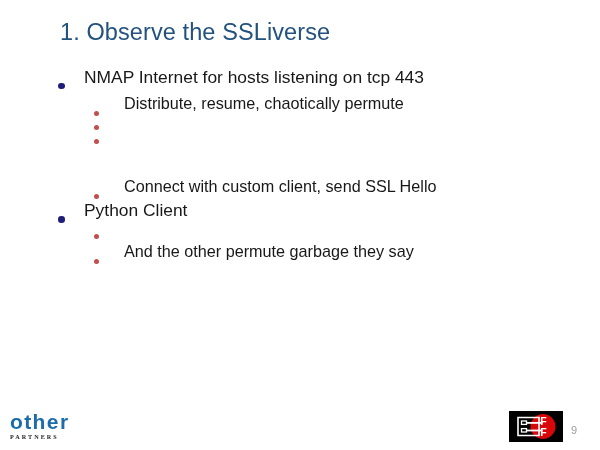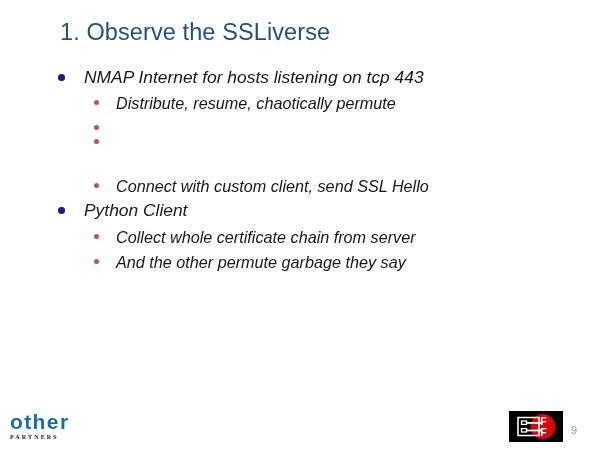--- a/index.html
+++ b/index.html
@@ -45,22 +45,21 @@
     width: 505px;
   }
 
   .blk {
     margin: 0;
     padding: 0;
   }
 
   .bullet-row {
     display: flex;
-    align-items: flex-start;
-    font-style: italic;
+    align-items: flex-end;
   }
 
   
   .lvl1 {
     margin-left: 0px;
     margin-bottom: 2px;
   }
   .lvl1 .dot {
     width: 13px;
     min-width: 13px;
@@ -82,20 +81,21 @@
     color: #181818;
     line-height: 1.33;
     padding-left: 13px;
     white-space: nowrap;
   }
 
   
   .lvl2 {
     margin-left: 36px;
     margin-bottom: 0px;
+    gap: 8px;
   }
   .lvl2 .dot {
     width: 11px;
     min-width: 11px;
     display: inline-block;
     position: relative;
   }
   .lvl2 .dot::before {
     content: "";
     display: block;
@@ -201,21 +201,20 @@
       <div class="bullet-row lvl2">
         <span class="dot"></span>
         <span class="txt">Connect with custom client, send SSL Hello</span>
       </div>
       <div class="bullet-row lvl1">
         <span class="dot"></span>
         <span class="txt">Python Client</span>
       </div>
       <div class="bullet-row lvl2">
         <span class="dot"></span>
-        <span class="txt">Collect whole certificate chain from server</span>
       </div>
       <div class="bullet-row lvl2">
         <span class="dot"></span>
         <span class="txt">And the other permute garbage they say</span>
       </div>
     </div>
 
   </div>
 
   <div class="isec-logo">

